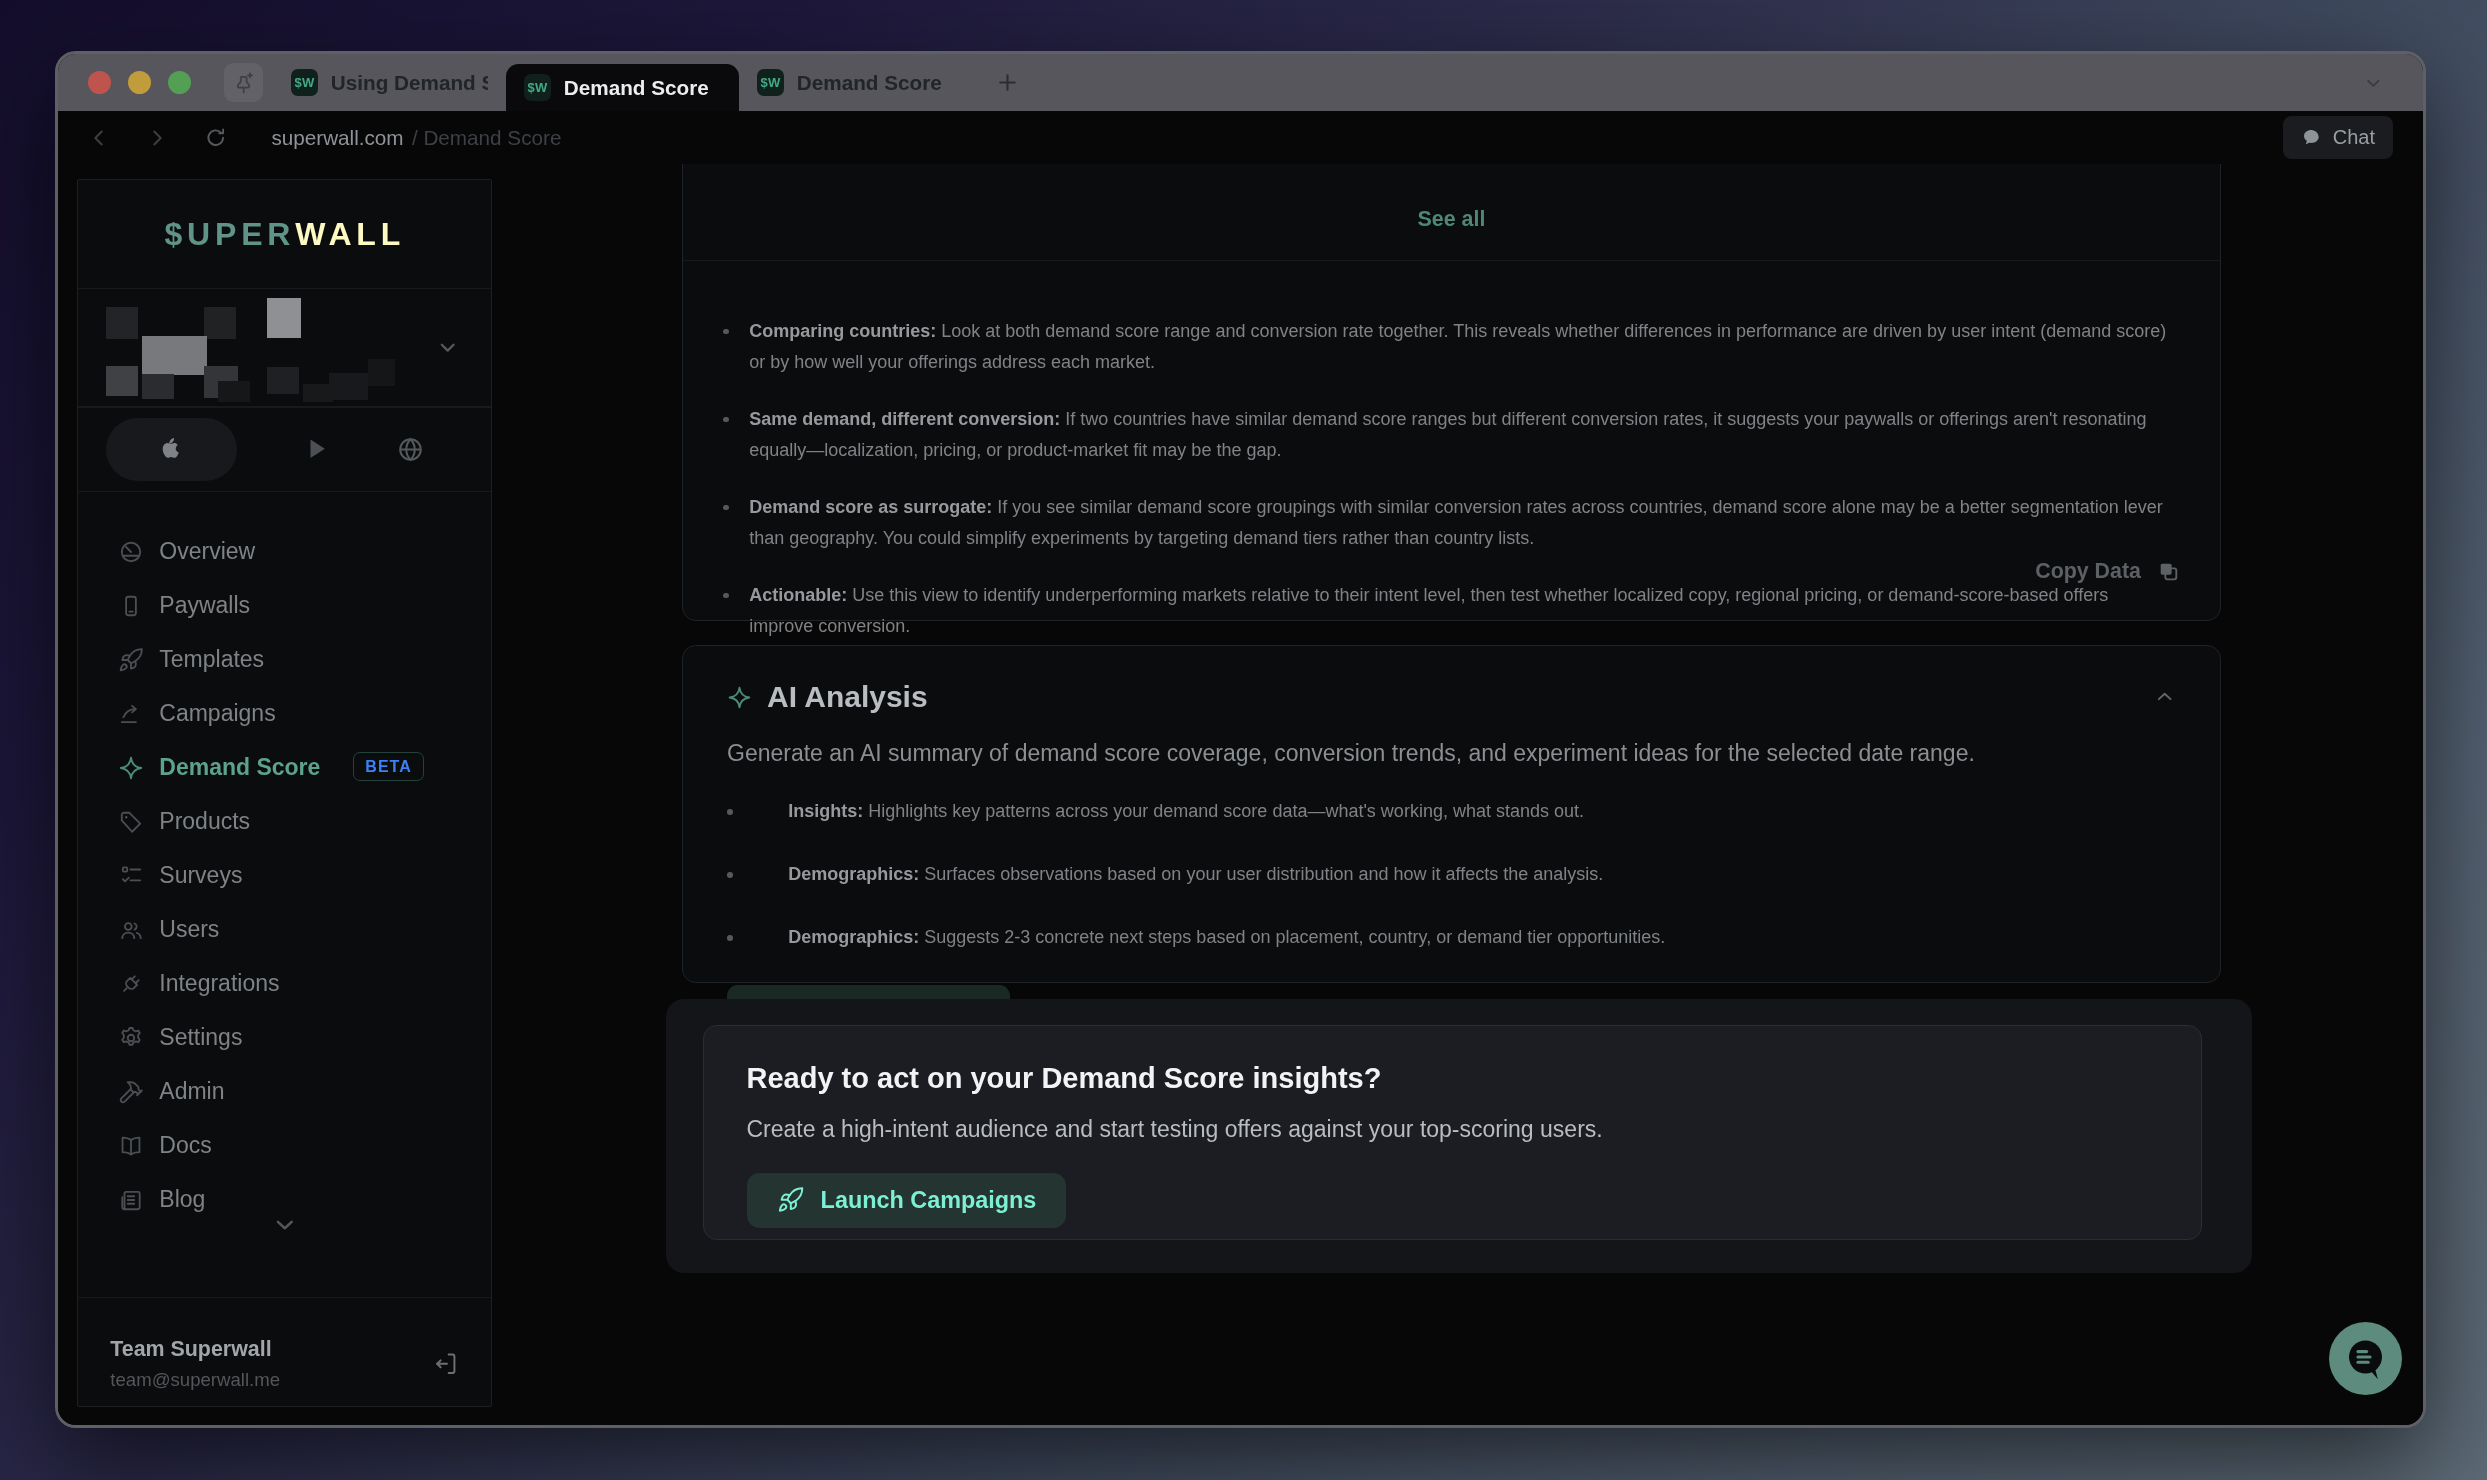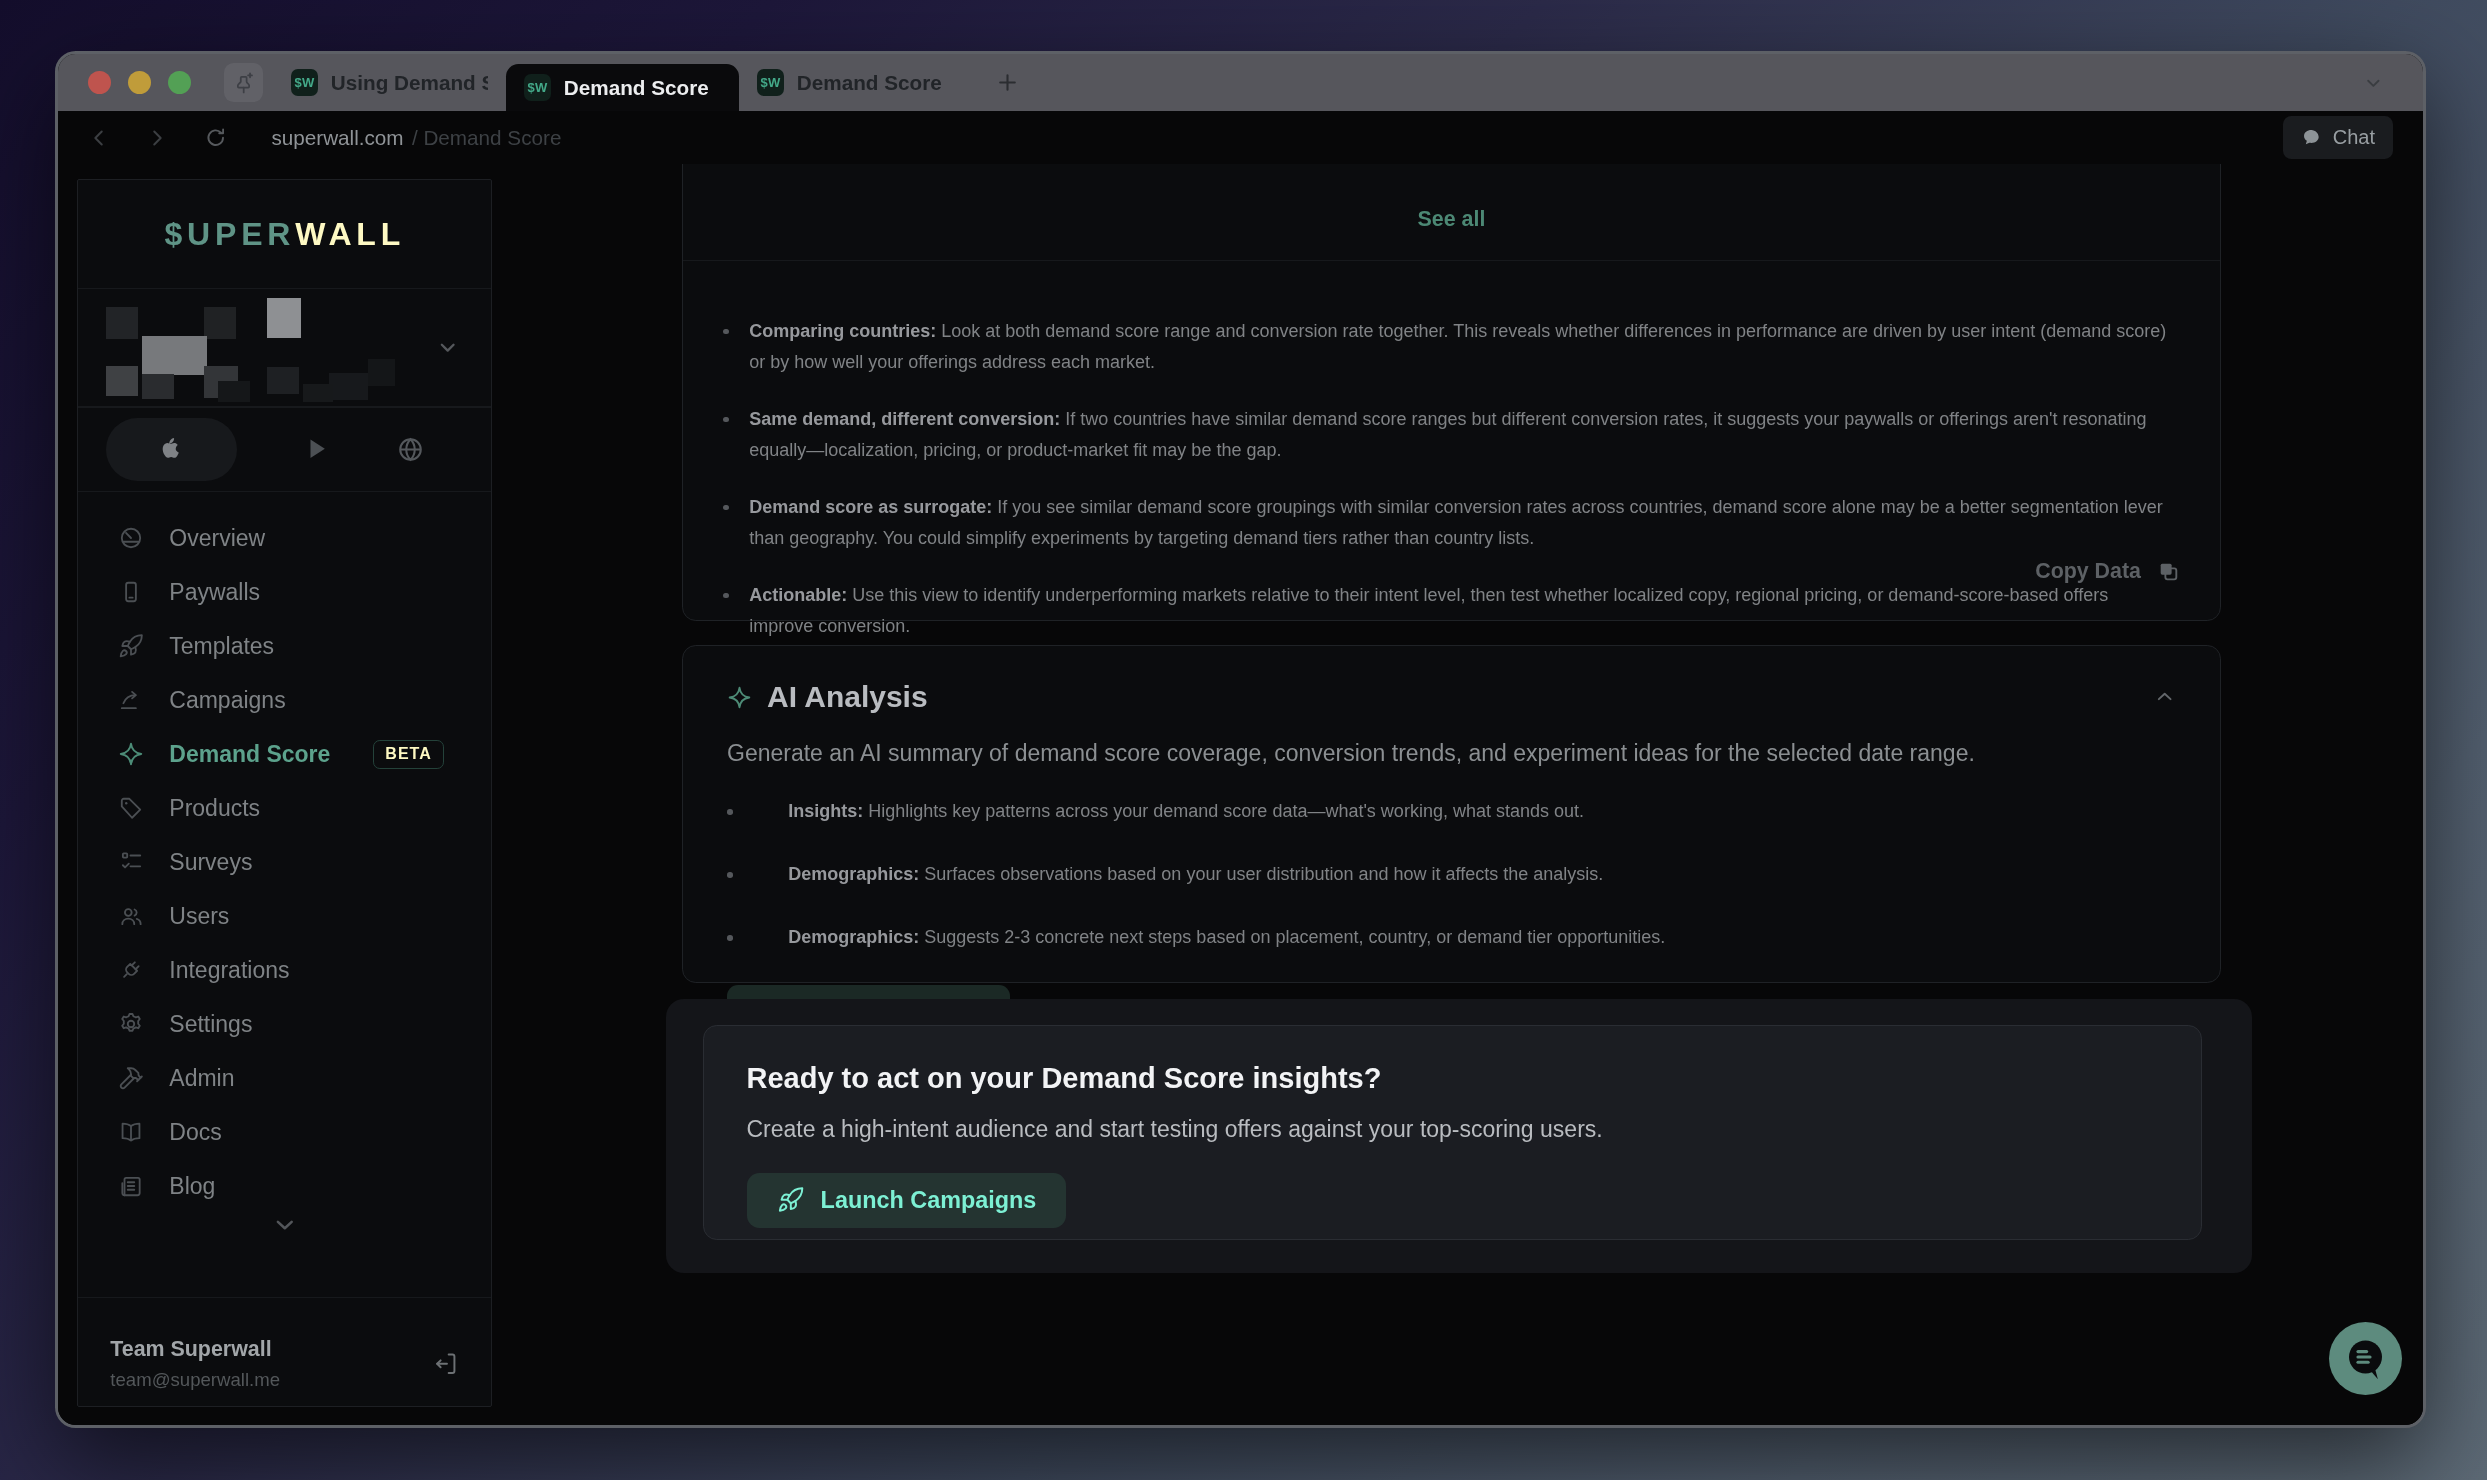--- a/index.html
+++ b/index.html
@@ -110,28 +110,28 @@
   }
   .pill {
     width:131px; height:63px; border-radius:32px; background:#17191c;
     display:flex; align-items:center; justify-content:center; color:#7f8286;
   }
   .plat { color:#4c5054; }
   .plat.globe { color:#54585c; }
 
   .sb-nav { padding-top:19.3px; }
   .nav-item {
-    height:54px; display:flex; align-items:center; gap:25px; padding-left:40px;
+    height:54px; display:flex; align-items:flex-end; gap:15px; padding-left:40px;
     color:#7f8386; font-size:23px; font-weight:500;
   }
   .nav-item .nav-icon { color:#4b4f53; width:26px; flex:none; }
   .nav-item.active { color:#5ca28c; font-weight:600; }
   .nav-item.active .nav-icon { color:#4c8c77; }
   .beta {
-    margin-left:18px; border:1.4px solid #24423a; border-radius:6.9px; color:#fef9c3;
+    margin-left:18px; border:1.4px solid #24423a; border-radius:6.9px; color:#3b82f6;
     font-size:16px; font-weight:700; letter-spacing:1px; padding:5.5px 11px; line-height:1;
   }
   .sb-scrollchev { display:flex; justify-content:center; color:#53565a; margin-top:-2.8px; }
   .sb-footer {
     margin-top:auto; border-top:1.4px solid #17191c; padding:23.4px 32px 0 32px;
     display:flex; align-items:center; height:109px;
   }
   .team-name { font-size:21.4px; font-weight:600; color:#a2a6a9; margin-bottom:6.9px; }
   .team-email { font-size:18.6px; color:#53575a; }
   .signout { margin-left:auto; color:#6d7174; }

